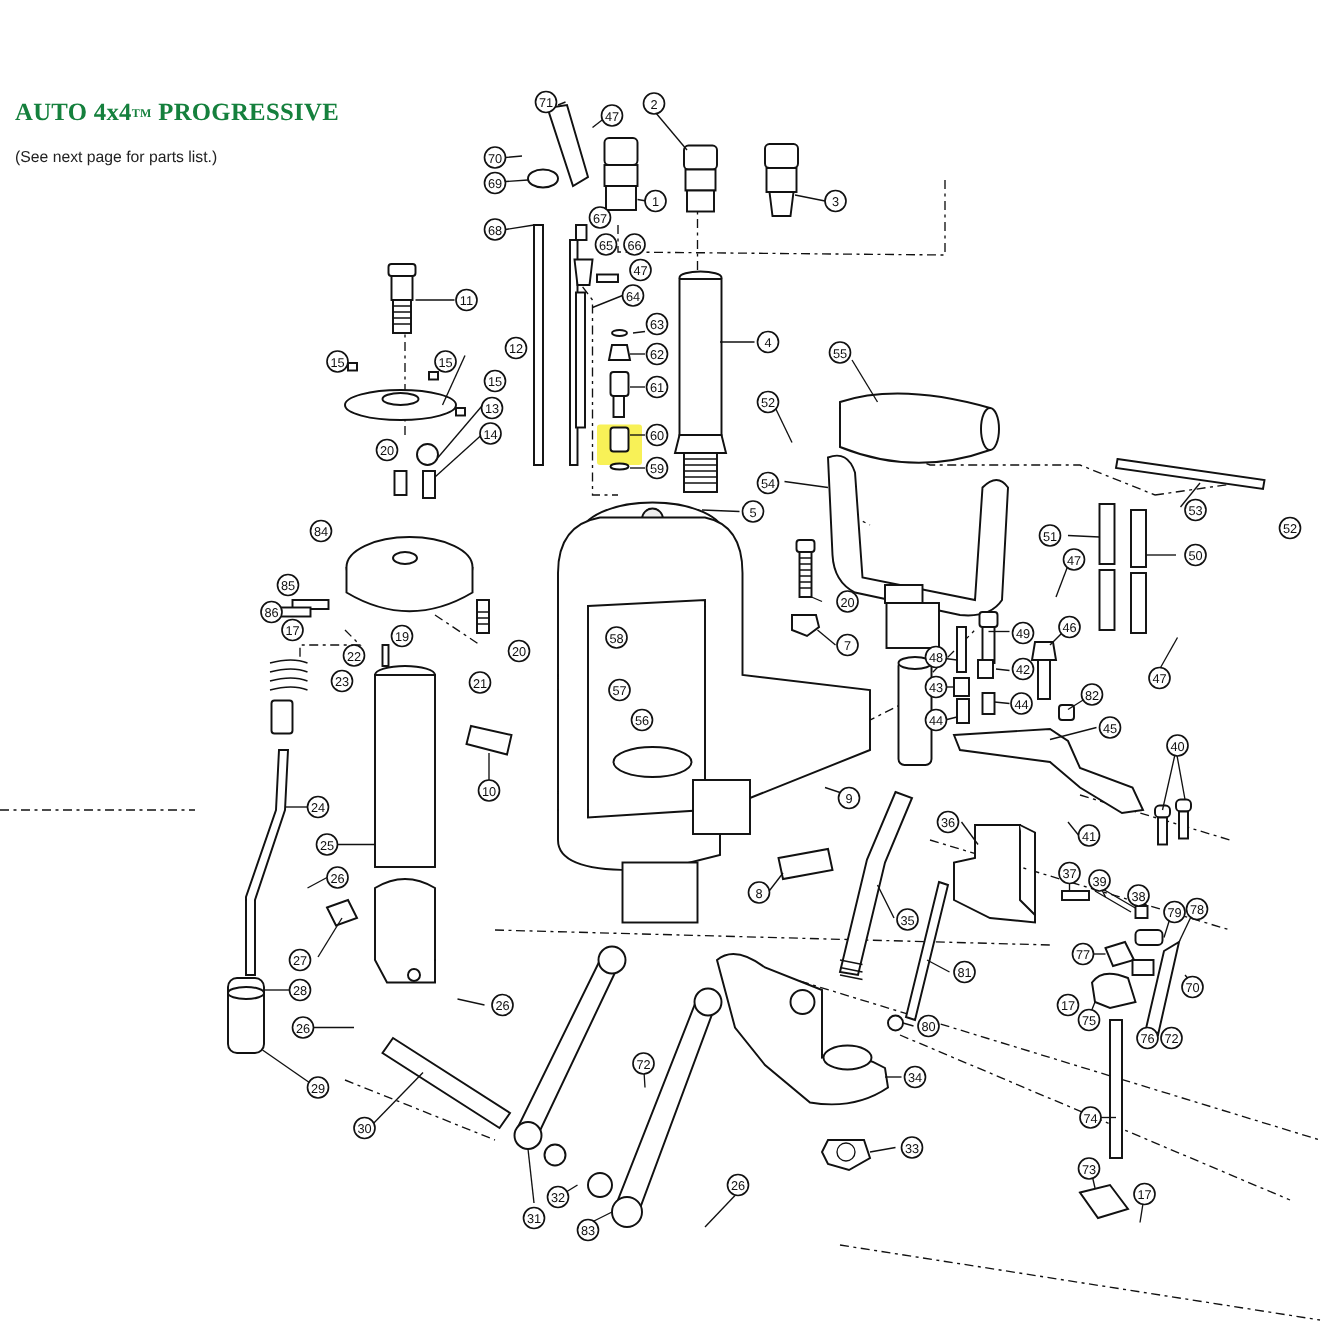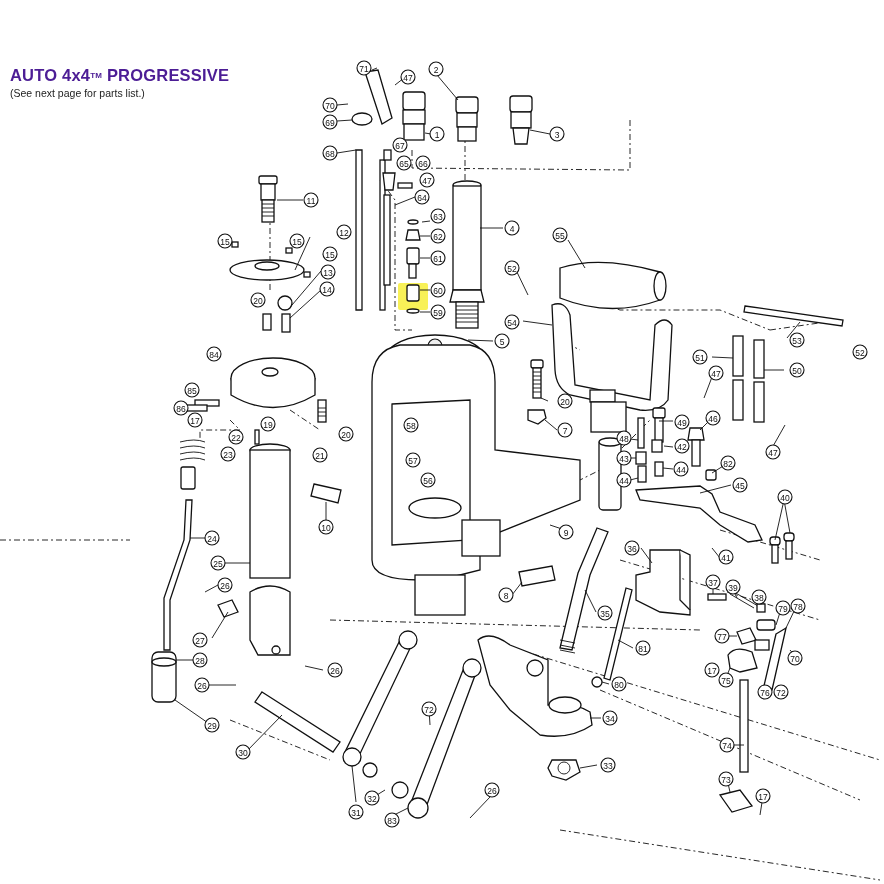--- a/index.html
+++ b/index.html
@@ -1,20 +1,20 @@
 <!DOCTYPE html>
 <html><head>
 <meta charset="utf-8">
 <style>
   html, body { margin:0; padding:0; background:#ffffff; }
   body { width:884px; height:884px; position:relative; overflow:hidden; font-family:"Liberation Sans", sans-serif; }
   #title-block { position:absolute; left:10px; top:66px; }
-  .title-line { font-weight:bold; font-size:16.5px; line-height:18px; color:#4c1d95; letter-spacing:0.2px; }
+  .title-line { font-weight:bold; font-size:16.5px; line-height:18px; color:#15803d; letter-spacing:0.2px;font-family:Liberation Serif, serif; }
   .tm { font-size:8px; vertical-align:top; position:relative; top:1px; }
-  .subtitle { font-size:10.5px; color:#222; margin-top:3px; }
+  .subtitle { font-size:10.5px; color:#222; margin-top:15px; }
   svg#diagram { position:absolute; left:0; top:0; }
   .part { fill:#fff; stroke:#111; stroke-width:1.3; }
   .partg { fill:#eee; stroke:#111; stroke-width:1.2; }
   .thread { fill:none; stroke:#111; stroke-width:0.9; }
   .leader { fill:none; stroke:#111; stroke-width:0.9; }
   .dash { fill:none; stroke:#111; stroke-width:0.9; stroke-dasharray:6 3 2 3; }
   .callout circle { fill:#fff; stroke:#111; stroke-width:1.1; }
   .callout text { font-family:"Liberation Sans", sans-serif; font-size:8.5px; text-anchor:middle; dominant-baseline:central; fill:#111; }
   .hl { fill:#f7ef3a; opacity:0.85; }
 </style>

